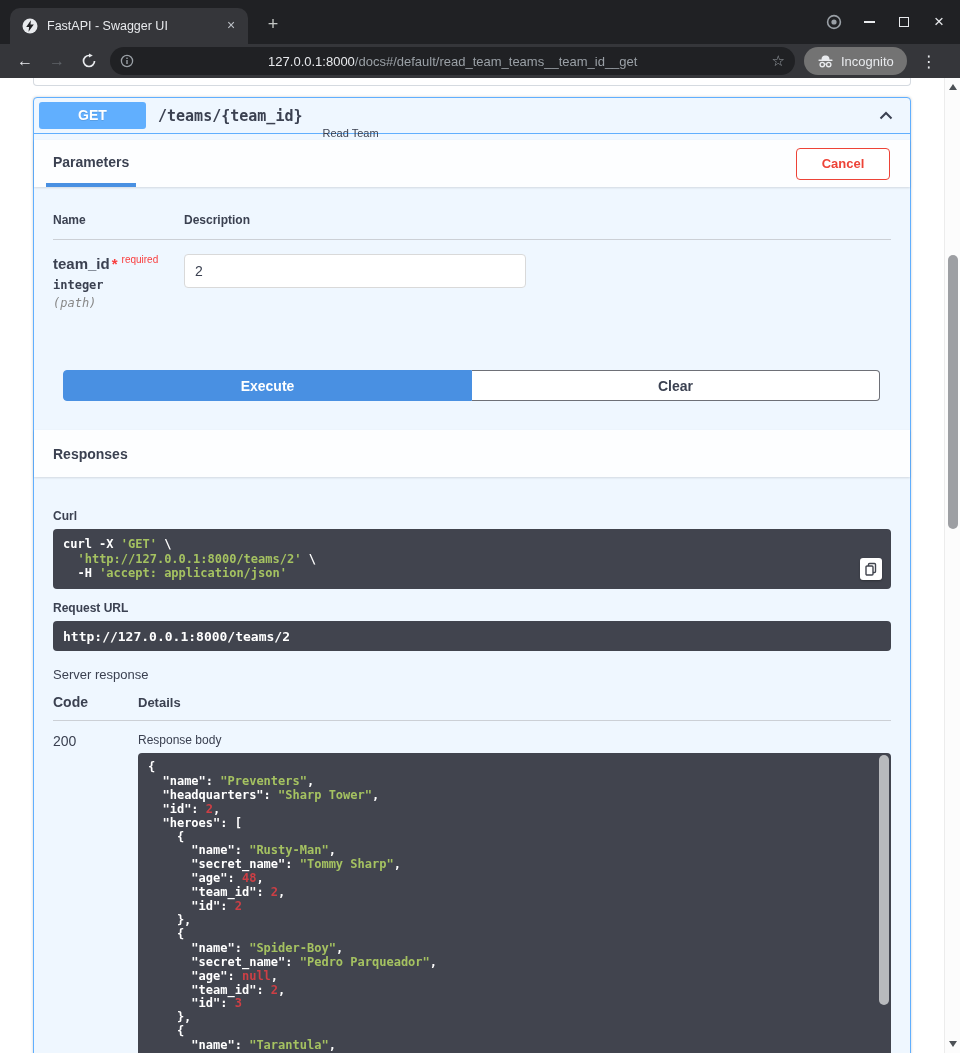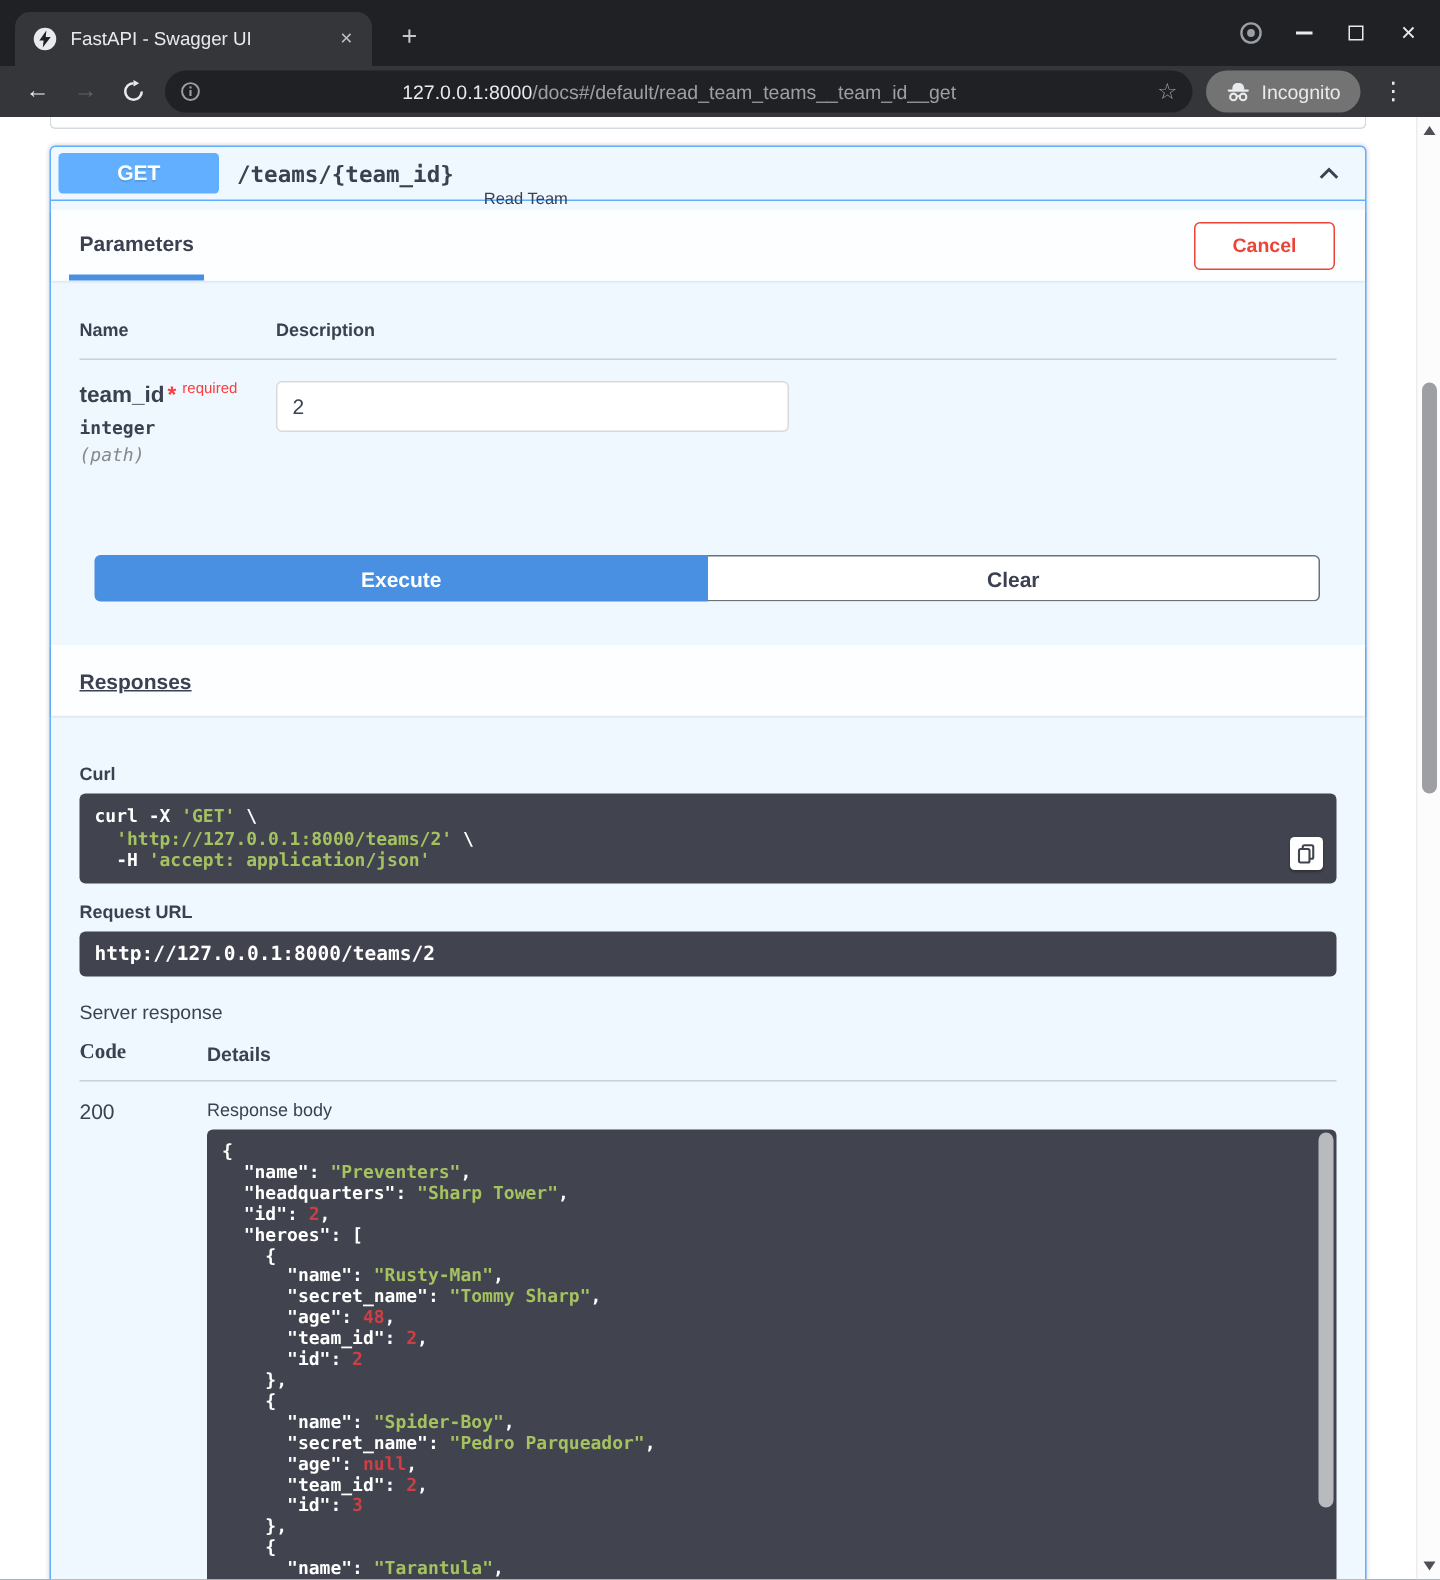--- a/index.html
+++ b/index.html
@@ -54,21 +54,21 @@
   .op-path { margin-left:12px; font-family:"DejaVu Sans Mono", monospace; font-weight:700; font-size:15px; color:#3b4151; }
   .op-desc { margin-left:20px; font-size:11px; color:#3b4151;margin-top:35px; }
   .chevron { margin-left:auto; margin-right:10px; display:flex; cursor:pointer; }
 
   .section-header { margin-top:6px; height:47px; background:rgba(255,255,255,.88); box-shadow:0 1px 2px rgba(0,0,0,.12);
                     display:flex; align-items:center; padding:0 12px; }
   .tab-item { height:100%; display:flex; align-items:center; padding:0 7px; border-bottom:4px solid #4990e2;
               font-weight:700; font-size:14px; color:#3b4151; cursor:pointer; }
   .cancel-btn { margin-left:auto; margin-right:8px; width:94px; height:32px; background:#fff; border:1.5px solid #ed4337;
                 color:#ed4337; font-weight:700; font-size:13px; border-radius:4px; font-family:inherit; cursor:pointer; }
-  .resp-title { padding-left:7px; font-weight:700; font-size:14px; color:#3b4151;text-decoration:underline; }
+  .resp-title { padding-left:7px; font-weight:700; font-size:14px; color:#3b4151; }
 
   .params { margin:26px 19px 0; }
   .params-head { display:grid; grid-template-columns:131px 1fr; padding-bottom:12px; border-bottom:1px solid #ccd0d6;
                  font-size:12px; font-weight:700; color:#3b4151; }
   .param-row { display:grid; grid-template-columns:131px 1fr; padding-top:14px; }
   .param-name { font-size:15px; font-weight:700; color:#3b4151; }
   .req-star { color:#f93e3e; margin-left:2px; }
   .req-label { color:#f93e3e; font-size:10px; vertical-align:super; margin-left:4px; font-weight:400; }
   .param-type { font-family:"DejaVu Sans Mono", monospace; font-size:12px; font-weight:700; color:#3b4151; margin-top:6px; }
   .param-in { font-family:"DejaVu Sans Mono", monospace; font-size:12px; font-style:italic; color:#888; margin-top:4px; }
@@ -88,21 +88,21 @@
   code { display:block; }
   .code-line { white-space:pre; }
   .curl-pre { position:relative; margin-top:6px; height:60px; background:#41444e; border-radius:4px; padding:8px 10px;
               font-family:"DejaVu Sans Mono", monospace; font-size:12px; font-weight:700; line-height:14.7px; overflow:hidden; }
   .copy-btn { position:absolute; right:9px; bottom:9px; width:22px; height:22px; background:#fff; border-radius:3px;
               display:flex; align-items:center; justify-content:center; cursor:pointer; box-shadow:0 1px 2px rgba(0,0,0,.3); }
   .url-pre { margin-top:6px; height:30px; background:#41444e; border-radius:4px; padding:8px 10px;
              font-family:"DejaVu Sans Mono", monospace; font-size:13px; font-weight:700; color:#fff; white-space:nowrap; overflow:hidden; }
   .server-response-label { margin-top:16px; font-size:13px; color:#3b4151; }
   .resp-head { display:grid; grid-template-columns:85px 1fr; margin-top:12px; padding-bottom:10px; border-bottom:1px solid #ccd0d6; align-items:end; }
-  .code-col { font-size:14px; font-weight:700; color:#3b4151;font-family:Liberation Serif, serif; }
+  .code-col { font-size:14px; font-weight:700; color:#3b4151; }
   .details-col { font-size:13px; font-weight:700; color:#3b4151; }
   .resp-row { display:grid; grid-template-columns:85px 1fr; padding-top:12px; }
   .status-code { font-size:14px; color:#3b4151; }
   .response-body-label { font-size:12px; color:#3b4151; }
   .response-pre { position:relative; margin-top:6px; height:400px; background:#41444e; border-radius:4px; padding:8px 20px 8px 10px;
                   font-family:"DejaVu Sans Mono", monospace; font-size:12px; font-weight:700; line-height:13.9px; overflow:hidden; }
   .resp-thumb { position:absolute; right:2px; top:2px; width:10px; height:250px; background:#b8babd; border-radius:5px; cursor:pointer; }
 
   .tk-p { color:#ffffff; }
   .tk-k { color:#ffffff; font-weight:700; }

